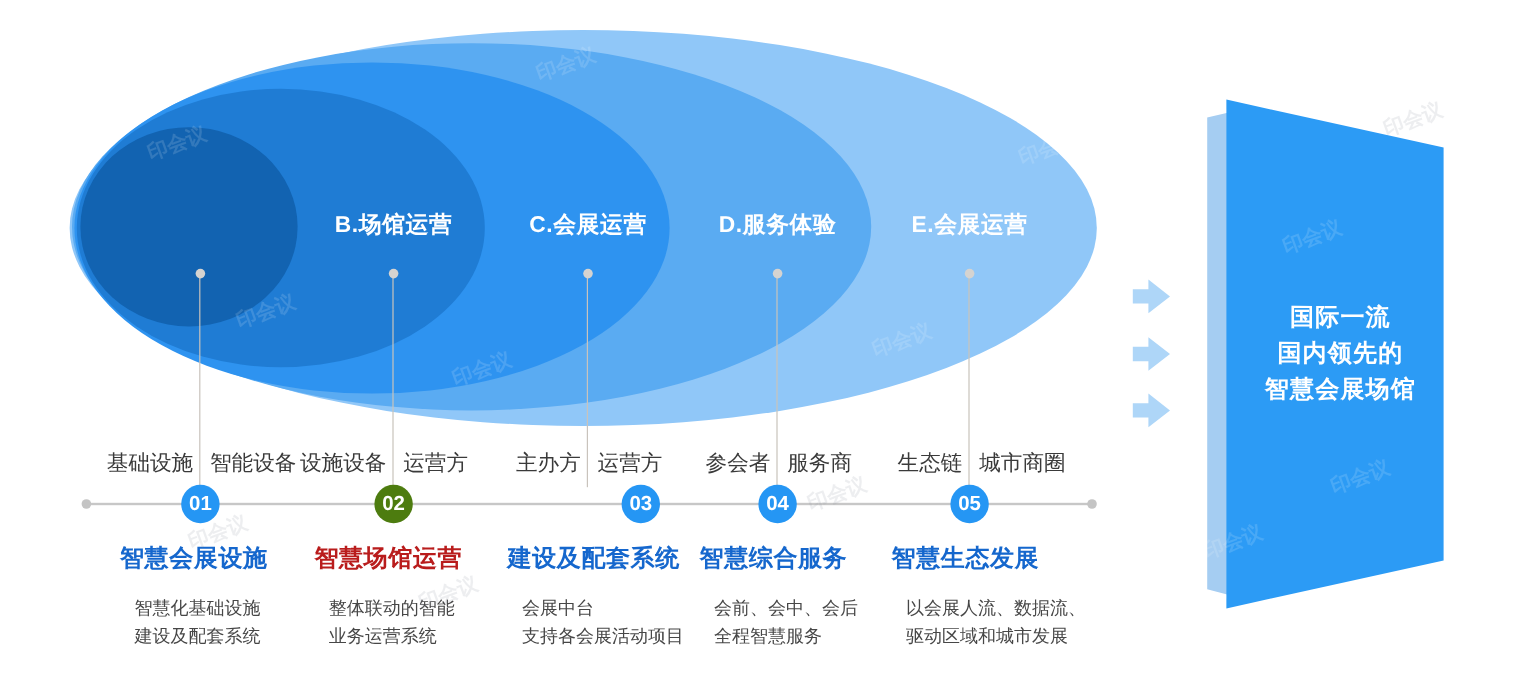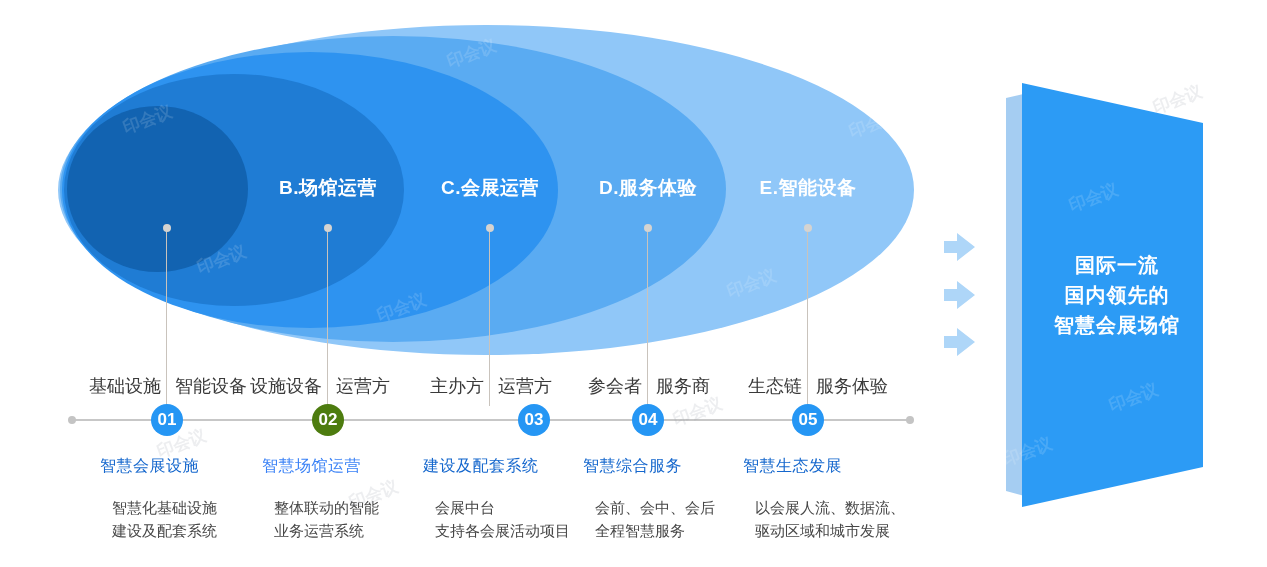--- a/index.html
+++ b/index.html
@@ -24,21 +24,21 @@
   .connector{position:absolute;top:231px;width:1px;height:175px;background:#c9c3bc;z-index:2;}
   
   .axis{position:absolute;left:72px;top:419px;width:838px;height:2px;background:#c7c7c7;z-index:2;}
   .axis-dot{position:absolute;top:416px;width:8px;height:8px;border-radius:50%;background:#c4c4c4;z-index:2;}
   .badge{position:absolute;top:404px;width:32px;height:32px;border-radius:50%;z-index:3;
     color:#fff;font-size:17px;font-weight:bold;text-align:center;line-height:32px;}
   .tag{position:absolute;top:377px;height:18px;line-height:18px;font-size:18px;color:#3a3a3a;
     white-space:nowrap;z-index:3;}
   
   .col{position:absolute;top:455px;width:175px;z-index:2;}
-  .col-title{font-size:16px;font-weight:normal;line-height:22px;letter-spacing:.5px;white-space:nowrap;}
+  .col-title{font-size:20px;font-weight:bold;line-height:22px;letter-spacing:.5px;white-space:nowrap;}
   .col-desc{margin-top:19px;font-size:15px;line-height:23px;color:#474747;white-space:nowrap;margin-left:12px;}
   
   .art{position:absolute;left:0;top:0;z-index:1;pointer-events:none;}
   .goal-text{
     position:absolute;left:1030px;top:250px;width:174px;z-index:3;
     color:#ffffff;font-size:20px;font-weight:bold;line-height:30px;letter-spacing:1px;text-align:center;
   }
   
   .wm{position:absolute;font-size:17px;font-weight:bold;white-space:nowrap;z-index:4;
     transform:rotate(-20deg);pointer-events:none;}
@@ -52,21 +52,21 @@
 
   <div class="ring ring-e" style="background: rgb(144, 199, 248);"></div>
   <div class="ring ring-d" style="background: rgb(90, 171, 242);"></div>
   <div class="ring ring-c" style="background: rgb(46, 147, 240);"></div>
   <div class="ring ring-b" style="background: rgb(31, 124, 212);"></div>
   <div class="ring ring-a" style="background: rgb(18, 99, 177);"></div>
 
   <div class="ring-label" style="left:248px">B.场馆运营</div>
   <div class="ring-label" style="left:410px">C.会展运营</div>
   <div class="ring-label" style="left:568px">D.服务体验</div>
-  <div class="ring-label" style="left:728px">E.智能设备</div>
+  <div class="ring-label" style="left:728px">E.会展运营</div>
 
   <div class="anchor-dot" style="left:163px"></div>
   <div class="anchor-dot" style="left:324px"></div>
   <div class="anchor-dot" style="left:486px"></div>
   <div class="anchor-dot" style="left:644px"></div>
   <div class="anchor-dot" style="left:804px"></div>
 
   <div class="connector" style="left:166px"></div>
   <div class="connector" style="left:327px"></div>
   <div class="connector" style="left:489px"></div>
@@ -85,31 +85,31 @@
 
   <span class="tag" style="right:1106px">基础设施</span>
   <span class="tag" style="left:175px">智能设备</span>
   <span class="tag" style="right:945px">设施设备</span>
   <span class="tag" style="left:336px">运营方</span>
   <span class="tag" style="right:783px">主办方</span>
   <span class="tag" style="left:498px">运营方</span>
   <span class="tag" style="right:625px">参会者</span>
   <span class="tag" style="left:656px">服务商</span>
   <span class="tag" style="right:465px">生态链</span>
-  <span class="tag" style="left:816px">服务体验</span>
+  <span class="tag" style="left:816px">城市商圈</span>
 
   <div class="col" style="left:100px">
     <div class="col-title" style="color: rgb(21, 103, 205);">智慧会展设施</div>
     <div class="col-desc">
       <div>智慧化基础设施</div>
       <div>建设及配套系统</div>
     </div>
   </div>
   <div class="col" style="left:262px">
-    <div class="col-title" style="color: #3b82f6;">智慧场馆运营</div>
+    <div class="col-title" style="color: #b91c1c;">智慧场馆运营</div>
     <div class="col-desc">
       <div>整体联动的智能</div>
       <div>业务运营系统</div>
     </div>
   </div>
   <div class="col" style="left:423px">
     <div class="col-title" style="color: rgb(21, 103, 205);">建设及配套系统</div>
     <div class="col-desc">
       <div>会展中台</div>
       <div>支持各会展活动项目</div>

